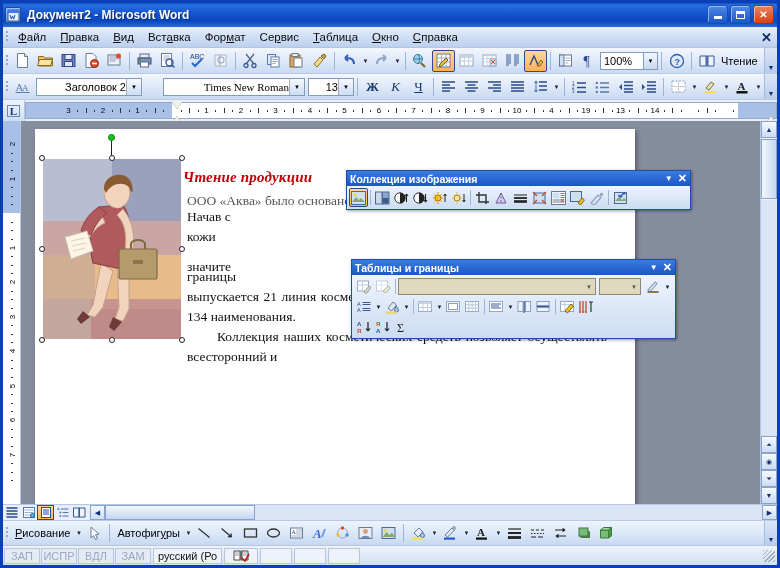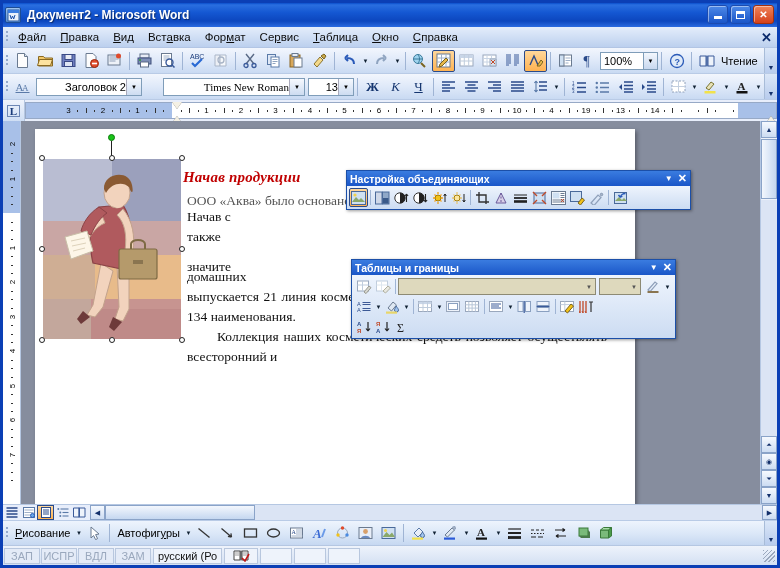--- a/index.html
+++ b/index.html
@@ -743,47 +743,47 @@
           <div class="handle" style="left:-4px;top:-4px;"></div>
           <div class="handle" style="left:66px;top:-4px;"></div>
           <div class="handle" style="left:136px;top:-4px;"></div>
           <div class="handle" style="left:-4px;top:87px;"></div>
           <div class="handle" style="left:136px;top:87px;"></div>
           <div class="handle" style="left:-4px;top:178px;"></div>
           <div class="handle" style="left:66px;top:178px;"></div>
           <div class="handle" style="left:136px;top:178px;"></div>
         </div>
 
-        <div class="doc-h2">Начав продукции</div>
+        <div class="doc-h2">Чтение продукции</div>
 
         <div class="doc-p" style="left:152px;top:62px;width:430px;color:#555;overflow:hidden;height:14px;">ООО «Аква» было основано в 1999</div>
 
         <div class="doc-p" style="left:152px;top:78px;width:62px;line-height:20px;">Начав с</div>
-        <div class="doc-p" style="left:152px;top:98px;width:62px;line-height:20px;">также</div>
+        <div class="doc-p" style="left:152px;top:98px;width:62px;line-height:20px;">кожи</div>
         <div class="doc-p" style="left:152px;top:128px;width:62px;line-height:20px;">значите</div>
-        <div class="doc-p" style="left:152px;top:138px;width:62px;line-height:20px;">домашних</div>
+        <div class="doc-p" style="left:152px;top:138px;width:62px;line-height:20px;">границы</div>
 
         <div class="doc-p" style="left:152px;top:158px;width:420px;">выпускается 21 линия косметических продуктов, объединяющих в себе 134 наименования.</div>
         <div class="doc-p" style="left:152px;top:198px;width:420px;text-indent:30px;">Коллекция наших косметических средств позволяет осуществлять всесторонний и</div>
       </div>
     </div>
 
     <div class="vscroll">
       <div class="sc-btn">▲</div>
       <div class="sc-thumb"></div>
       <div class="sc-track"></div>
       <div class="sc-mini">⏶</div>
       <div class="sc-mini">◉</div>
       <div class="sc-mini">⏷</div>
       <div class="sc-btn">▼</div>
     </div>
 
     <div class="float" style="left:343px;top:49px;width:345px;">
       <div class="float-title">
-        <span>Настройка объединяющих</span>
+        <span>Коллекция изображения</span>
         <span class="sp"></span>
         <span class="tdrop">▼</span>
         <span class="tx">✕</span>
       </div>
       <div class="float-body">
         <div class="fbtn2 on">
           <svg width="15" height="14" viewBox="0 0 15 14">
               <rect x="0.5" y="0.5" width="14" height="13" fill="#cfe0f2" stroke="#4a6a9a"></rect>
               <path d="M1 11l4-5 3 3 2-2 4 4z" fill="#8aa86a"></path>
               <circle cx="4" cy="4" r="1.6" fill="#f2d24a"></circle>

